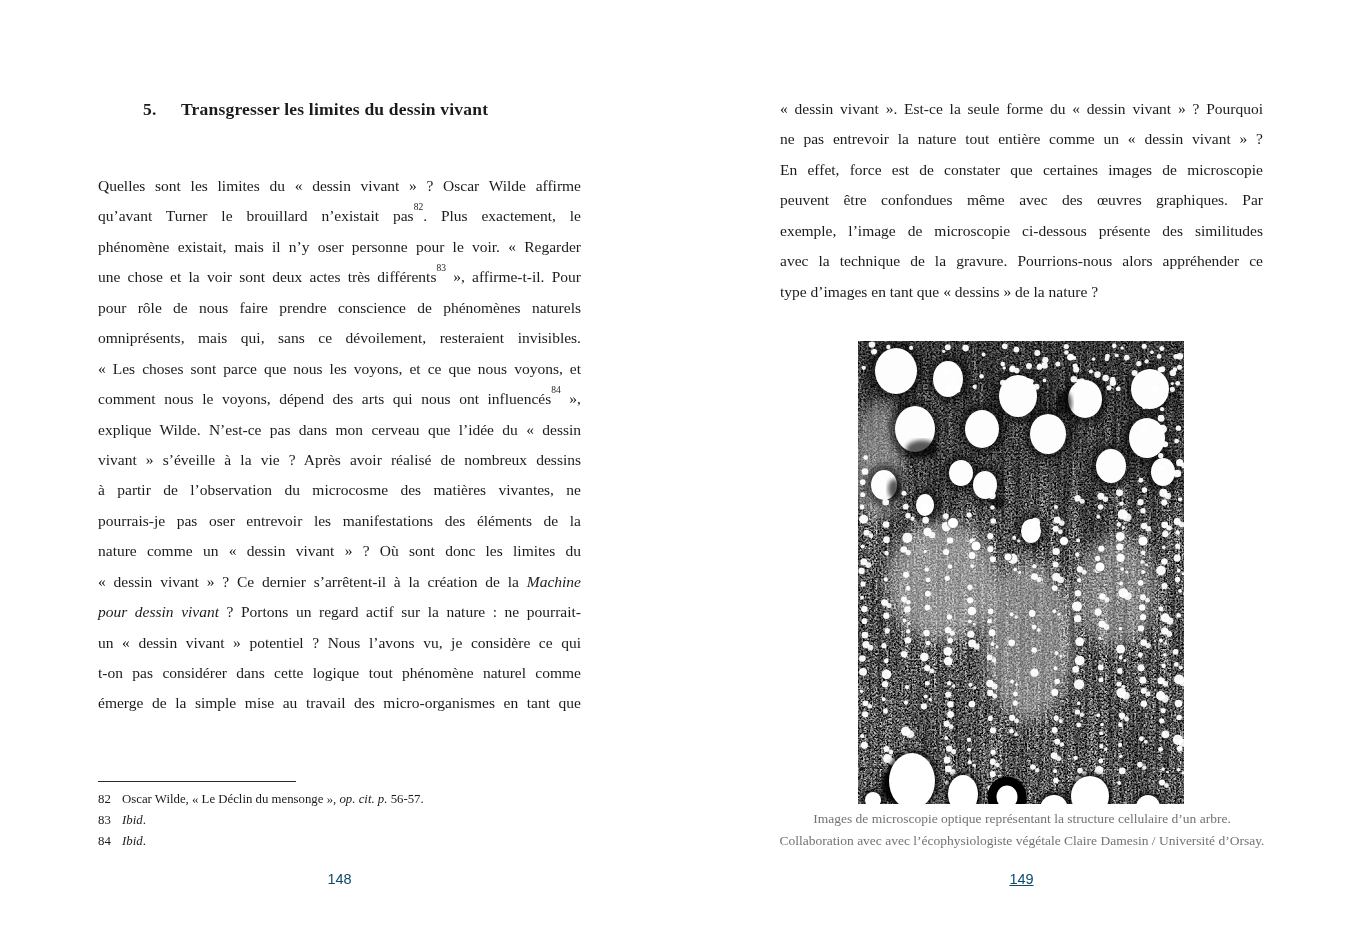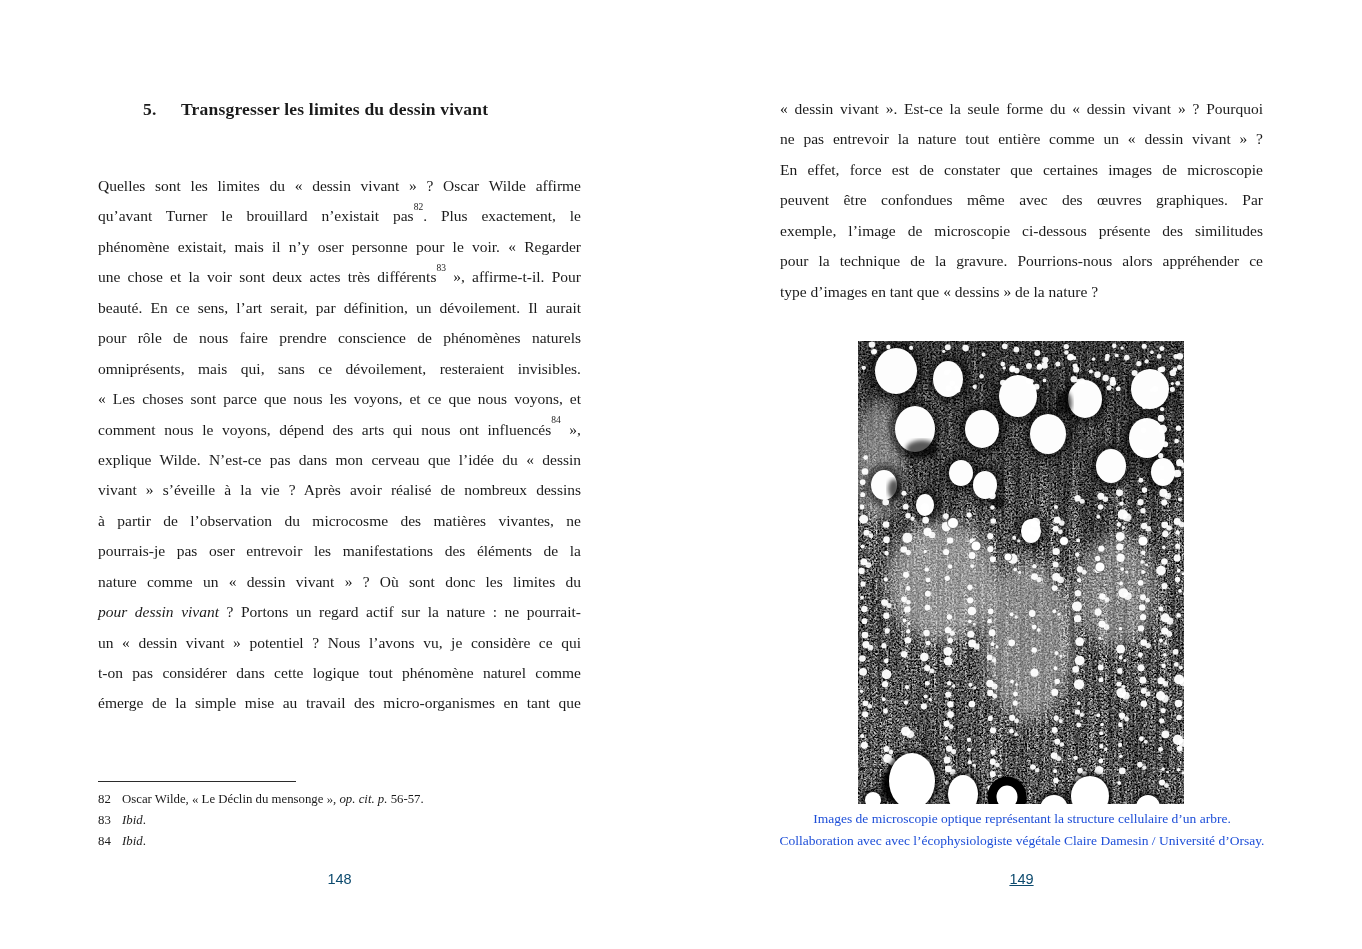--- a/index.html
+++ b/index.html
@@ -22,47 +22,47 @@
   .footnotes{position:absolute;left:98px;top:789px;width:483px;font-size:12.8px;}
   .fn{line-height:21px;}
   .fn-num{display:inline-block;width:24px;}
   .pagenum{position:absolute;top:871px;width:483px;text-align:center;
     font-family:"Liberation Sans","DejaVu Sans",sans-serif;font-size:14.5px;color:#0c4a6e;}
   #pn-left{left:98px;}
   #pn-right{left:780px;text-decoration:underline;}
   figure.micro{position:absolute;left:858px;top:341px;width:326px;height:463px;margin:0;}
   figure.micro svg{display:block;width:326px;height:463px;}
   .caption{position:absolute;left:742px;top:808px;width:560px;text-align:center;
-    font-size:13.5px;line-height:21.5px;color:#1d4ed8;}
+    font-size:13.5px;line-height:21.5px;color:#737373;}
 </style>
 </head>
 <body>
 
 <div class="spread">
 
   <section>
     <h2 class="heading">
       <span class="h-num">5.</span>
       <span class="h-title">Transgresser les limites du dessin vivant</span>
     </h2>
     <div class="body-col" id="left-body">
         <div class="tline"><span>Quelles sont les limites du « dessin vivant » ? Oscar Wilde affirme</span></div>
         <div class="tline"><span>qu’avant Turner le brouillard n’existait pas</span><sup>82</sup><span>. Plus exactement, le</span></div>
         <div class="tline"><span>phénomène existait, mais il n’y oser personne pour le voir. « Regarder</span></div>
         <div class="tline"><span>une chose et la voir sont deux actes très différents</span><sup>83</sup><span> », affirme-t-il. Pour</span></div>
-        <div class="tline"><span>beauté. En ce sens, l’art serait, par définition, un dévoilement. Il aurait</span></div>
         <div class="tline"><span>pour rôle de nous faire prendre conscience de phénomènes naturels</span></div>
         <div class="tline"><span>omniprésents, mais qui, sans ce dévoilement, resteraient invisibles.</span></div>
         <div class="tline"><span>« Les choses sont parce que nous les voyons, et ce que nous voyons, et</span></div>
         <div class="tline"><span>comment nous le voyons, dépend des arts qui nous ont influencés</span><sup>84</sup><span> »,</span></div>
         <div class="tline"><span>explique Wilde. N’est-ce pas dans mon cerveau que l’idée du « dessin</span></div>
         <div class="tline"><span>vivant » s’éveille à la vie ? Après avoir réalisé de nombreux dessins</span></div>
         <div class="tline"><span>à partir de l’observation du microcosme des matières vivantes, ne</span></div>
         <div class="tline"><span>pourrais-je pas oser entrevoir les manifestations des éléments de la</span></div>
         <div class="tline"><span>nature comme un « dessin vivant » ? Où sont donc les limites du</span></div>
+        <div class="tline"><span>« dessin vivant » ? Ce dernier s’arrêtent-il à la création de la </span><span class="it">Machine</span></div>
         <div class="tline"><span class="it">pour dessin vivant</span><span> ? Portons un regard actif sur la nature : ne pourrait-</span></div>
         <div class="tline"><span>un « dessin vivant » potentiel ? Nous l’avons vu, je considère ce qui</span></div>
         <div class="tline"><span>t-on pas considérer dans cette logique tout phénomène naturel comme</span></div>
         <div class="tline"><span>émerge de la simple mise au travail des micro-organismes en tant que</span></div>
       </div>
     <div class="fn-rule"></div>
     <div class="footnotes" id="footnotes-left">
         <div class="fn"><span class="fn-num">82</span><span>Oscar Wilde, « Le Déclin du mensonge », </span><span class="it">op. cit. p.</span><span> 56-57.</span></div>
         <div class="fn"><span class="fn-num">83</span><span class="it">Ibid</span><span>.</span></div>
         <div class="fn"><span class="fn-num">84</span><span class="it">Ibid</span><span>.</span></div>
@@ -70,21 +70,21 @@
     <div class="pagenum" id="pn-left">148</div>
   </section>
 
   <section>
     <div class="body-col" id="right-body">
         <div class="tline"><span>« dessin vivant ». Est-ce la seule forme du « dessin vivant » ? Pourquoi</span></div>
         <div class="tline"><span>ne pas entrevoir la nature tout entière comme un « dessin vivant » ?</span></div>
         <div class="tline"><span>En effet, force est de constater que certaines images de microscopie</span></div>
         <div class="tline"><span>peuvent être confondues même avec des œuvres graphiques. Par</span></div>
         <div class="tline"><span>exemple, l’image de microscopie ci-dessous présente des similitudes</span></div>
-        <div class="tline"><span>pour la technique de la gravure. Pourrions-nous alors appréhender ce</span></div>
+        <div class="tline"><span>avec la technique de la gravure. Pourrions-nous alors appréhender ce</span></div>
         <div class="tline lastline"><span>type d’images en tant que « dessins » de la nature ?</span></div>
       </div>
 
     <figure class="micro">
       <svg id="micro-svg" viewBox="0 0 326 463">
         <defs>
           <filter id="fGrain" x="0" y="0" width="100%" height="100%">
             <feTurbulence type="fractalNoise" baseFrequency="0.55" numOctaves="3" seed="11" stitchTiles="stitch"></feTurbulence>
             <feColorMatrix type="matrix" values="0 0 0 0 0  0 0 0 0 0  0 0 0 0 0  1.3 1.3 1.3 0 -1.45"></feColorMatrix>
           </filter>

